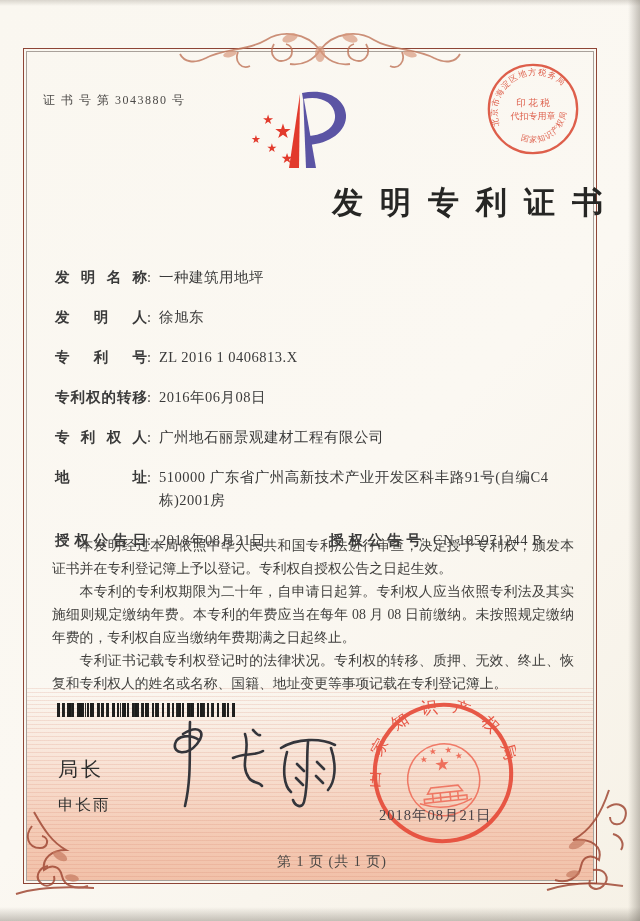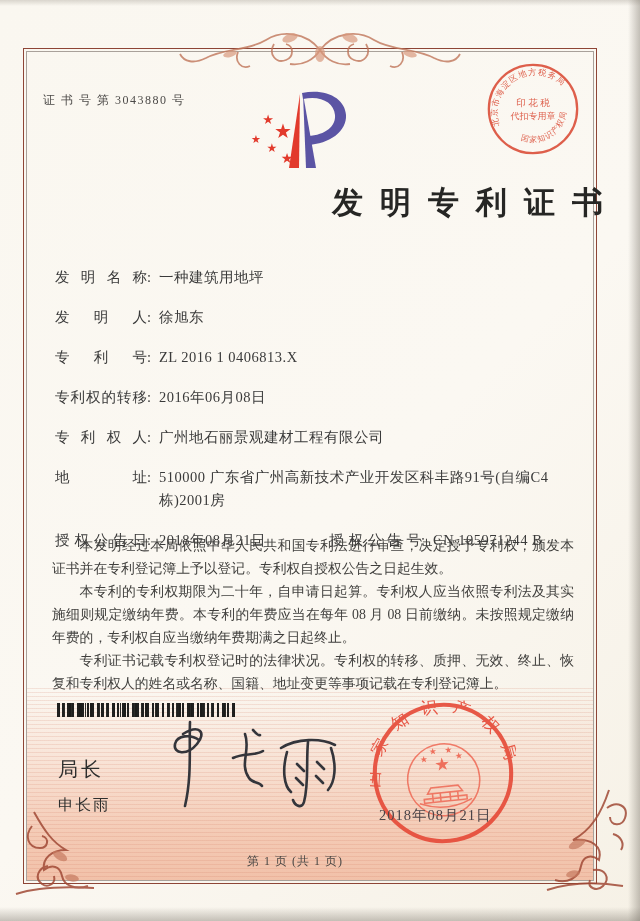--- a/index.html
+++ b/index.html
@@ -33,21 +33,21 @@
   .logo{position:absolute;left:243px;top:88px;width:118px;height:90px;z-index:4;}
   .logo text{font-family:"DejaVu Sans",sans-serif;}
 
   .title{position:absolute;left:0;top:182px;width:620px;margin:0;text-align:right;
     font-size:31px;font-weight:700;color:#262624;letter-spacing:17px;text-indent:17px;z-index:4;}
 
   .tax-seal{position:absolute;left:485px;top:61px;width:96px;height:96px;z-index:5;opacity:.85;}
 
   .fields{position:absolute;left:55px;top:266px;width:520px;z-index:4;font-size:14.5px;color:#3a3a3a;}
   .frow{display:flex;align-items:flex-start;margin-bottom:17px;line-height:23px;}
-  .flabel{display:inline-block;width:92px;text-align:justify;text-align-last:justify;flex:0 0 92px;}
+  .flabel{display:inline-block;width:92px;text-align:justify;text-align-last:justify;flex:0 0 92px;font-weight:bold;}
   .fcolon{flex:0 0 12px;}
   .fvalue{display:inline-block;max-width:420px;letter-spacing:.5px;}
   .frow-grant .fvalue{min-width:150px;}
   .frow-grant .pair2{margin-left:20px;display:flex;}
 
   .body-text{position:absolute;left:52px;top:534px;width:522px;z-index:4;
     font-size:13.8px;line-height:23px;color:#41403e;text-align:justify;}
   .body-text p{margin:0;text-indent:2em;}
 
   .barcode{position:absolute;left:57px;top:703px;width:178px;height:14px;z-index:4;
@@ -56,22 +56,22 @@
       repeating-linear-gradient(90deg,#2a2a28 0 1px,rgba(0,0,0,0) 1px 7px),
       repeating-linear-gradient(90deg,#1c1c1b 0 3px,rgba(0,0,0,0) 3px 11px);}
 
   .signer-title{position:absolute;left:58px;top:756px;font-size:20px;color:#2f2f2e;letter-spacing:3px;z-index:4;}
   .signer-name{position:absolute;left:58px;top:795px;font-size:15.5px;color:#2f2f2e;letter-spacing:2px;z-index:4;}
   .signature{position:absolute;left:145px;top:710px;width:205px;height:108px;z-index:5;}
 
   .emblem-seal{position:absolute;left:370px;top:700px;width:146px;height:146px;z-index:5;opacity:.9;}
   .seal-date{position:absolute;left:379px;top:806px;font-size:14.5px;color:#4a4347;letter-spacing:1px;z-index:6;}
 
-  .footer{position:absolute;left:0;top:853px;width:590px;text-align:center;font-size:12px;
-    color:#4a4744;letter-spacing:1px;z-index:4;}
+  .footer{position:absolute;left:0;top:853px;width:590px;text-align:center;font-size:14px;
+    color:#4a4744;letter-spacing:1px;z-index:4;padding-left:37px;}
 </style>
 </head>
 <body>
 
 <div class="page">
 
   <div class="pink-band"></div>
 
   <div class="frame">
     <div class="frame-inner"></div>

